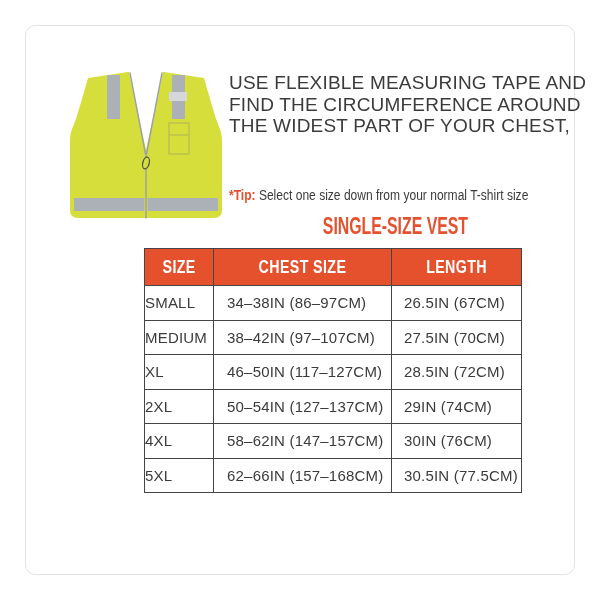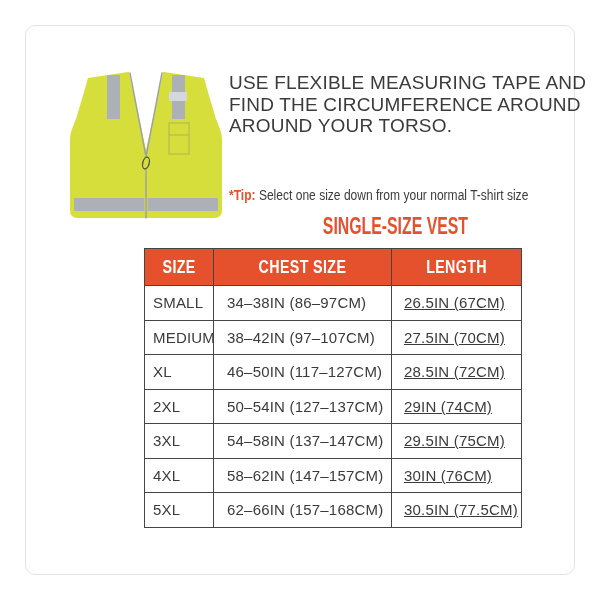--- a/index.html
+++ b/index.html
@@ -61,23 +61,23 @@
   }
   .size-table th .cond{
     display:inline-block;transform:scaleX(0.75);transform-origin:center;
     letter-spacing:0.5px;white-space:nowrap;
   }
   .size-table td{
     height:33.5px;vertical-align:middle;
     font-size:15px;letter-spacing:0.2px;color:var(--text-dark,#3b3b3b);
     padding:0;white-space:nowrap;overflow:hidden;
   }
-  .size-table td.c1{padding-left:8px;}
+  .size-table td.c1{}
   .size-table td.c2{padding-left:13px;}
-  .size-table td.c3{padding-left:12px;text-decoration:underline;}
+  .size-table td.c3{padding-left:12px;}
 </style>
 </head>
 <body>
 
 <div class="card">
 
   <svg class="vest" viewBox="0 0 156 150" aria-hidden="true">
     <path class="body-fill" d="M20,8 L60,2 L96,2 L136,8
              C140,22 144,36 148,49
              C151,57 154,62 154,70
@@ -95,21 +95,21 @@
     <rect class="pocket" x="101" y="53" width="20" height="31"></rect>
     <path class="pocket" d="M101,65 L121,65"></path>
     <rect class="stripe" x="6" y="128" width="70.5" height="13"></rect>
     <rect class="stripe" x="79.5" y="128" width="70.5" height="13"></rect>
     <ellipse class="pull" cx="78" cy="93" rx="3.2" ry="6" transform="rotate(14 78 93)"></ellipse>
   </svg>
 
   <div class="intro">
     <span>USE FLEXIBLE MEASURING TAPE AND</span>
     <span>FIND THE CIRCUMFERENCE AROUND</span>
-    <span>AROUND YOUR TORSO.</span>
+    <span>THE WIDEST PART OF YOUR CHEST,</span>
   </div>
 
   <div class="tip"><span class="tip-label">*Tip:</span><span class="tip-text"> Select one size down from your normal T-shirt size</span></div>
 
   <div class="table-title">SINGLE-SIZE VEST</div>
 
   <table class="size-table">
     <colgroup>
         <col class="c1">
         <col class="c2">
@@ -137,25 +137,20 @@
         <td class="c1">XL</td>
         <td class="c2">46–50IN (117–127CM)</td>
         <td class="c3">28.5IN (72CM)</td>
       </tr>
       <tr>
         <td class="c1">2XL</td>
         <td class="c2">50–54IN (127–137CM)</td>
         <td class="c3">29IN (74CM)</td>
       </tr>
       <tr>
-        <td class="c1">3XL</td>
-        <td class="c2">54–58IN (137–147CM)</td>
-        <td class="c3">29.5IN (75CM)</td>
-      </tr>
-      <tr>
         <td class="c1">4XL</td>
         <td class="c2">58–62IN (147–157CM)</td>
         <td class="c3">30IN (76CM)</td>
       </tr>
       <tr>
         <td class="c1">5XL</td>
         <td class="c2">62–66IN (157–168CM)</td>
         <td class="c3">30.5IN (77.5CM)</td>
       </tr>
     </tbody>

